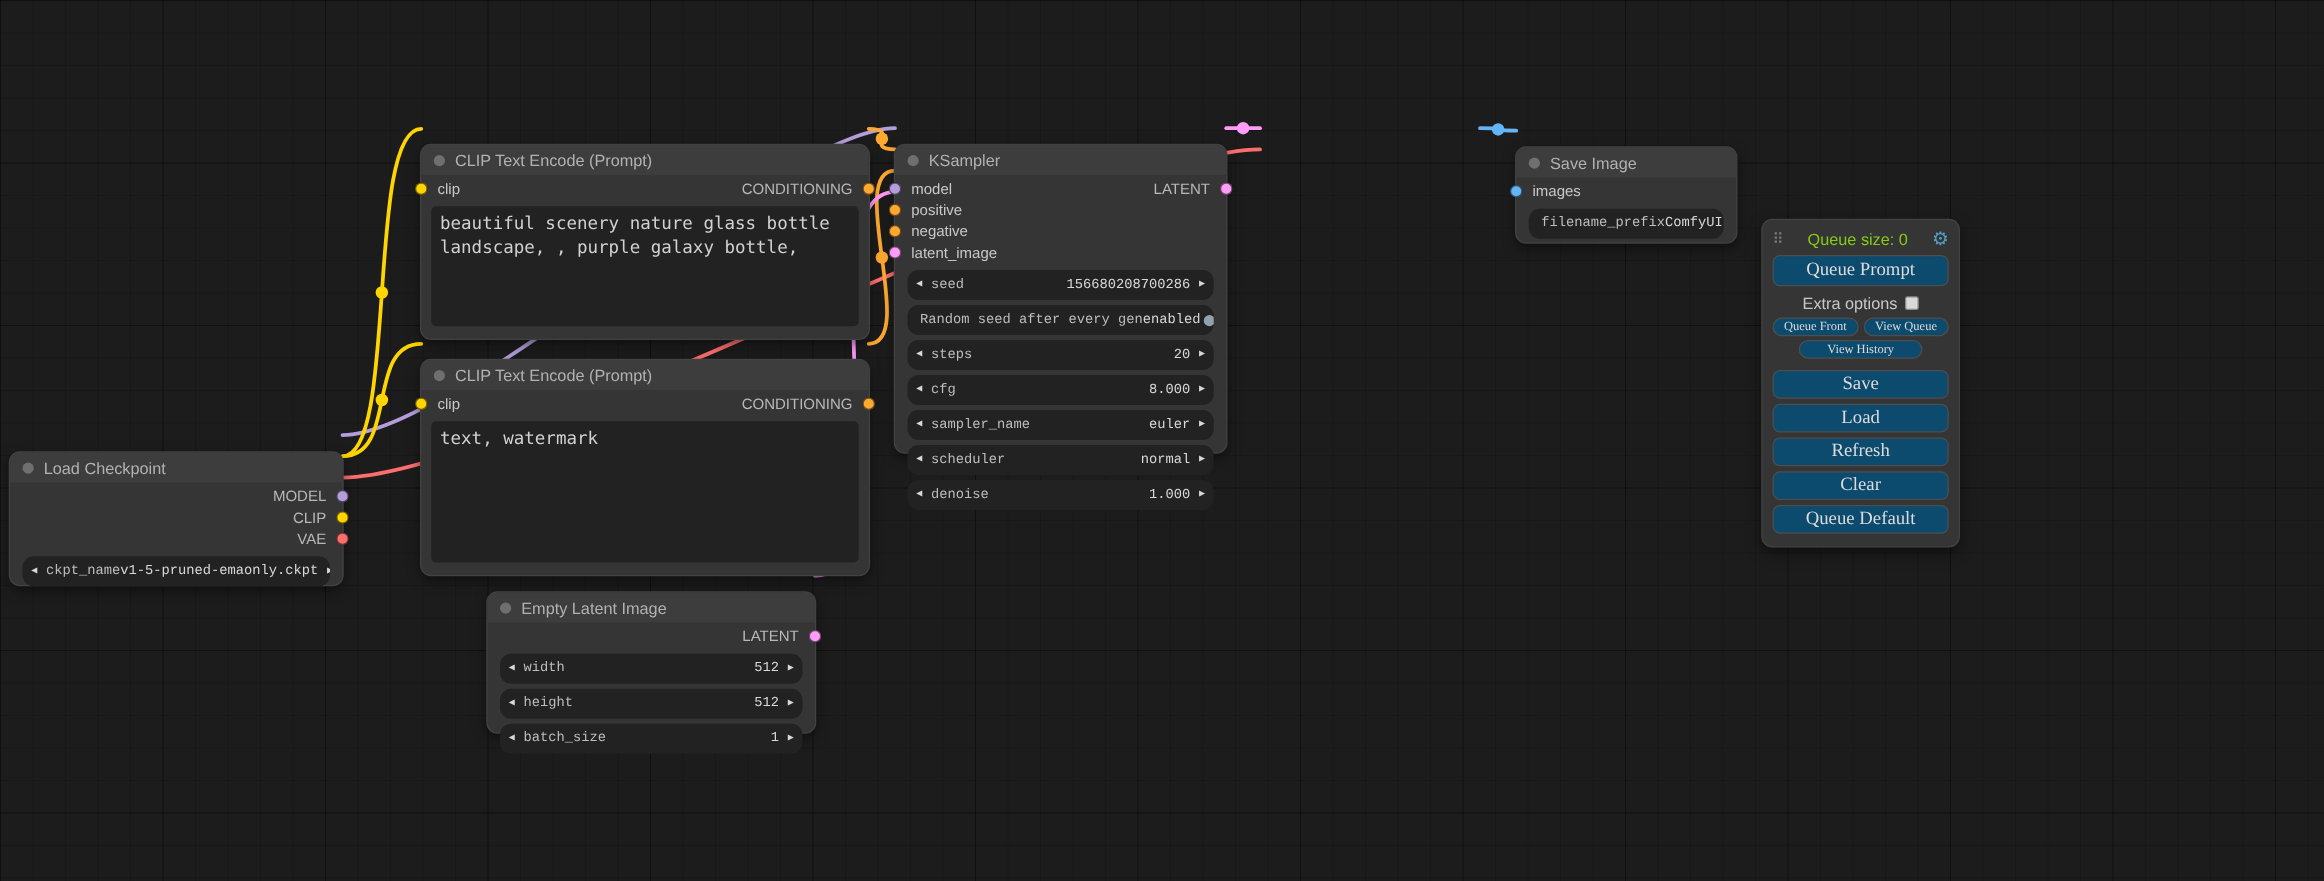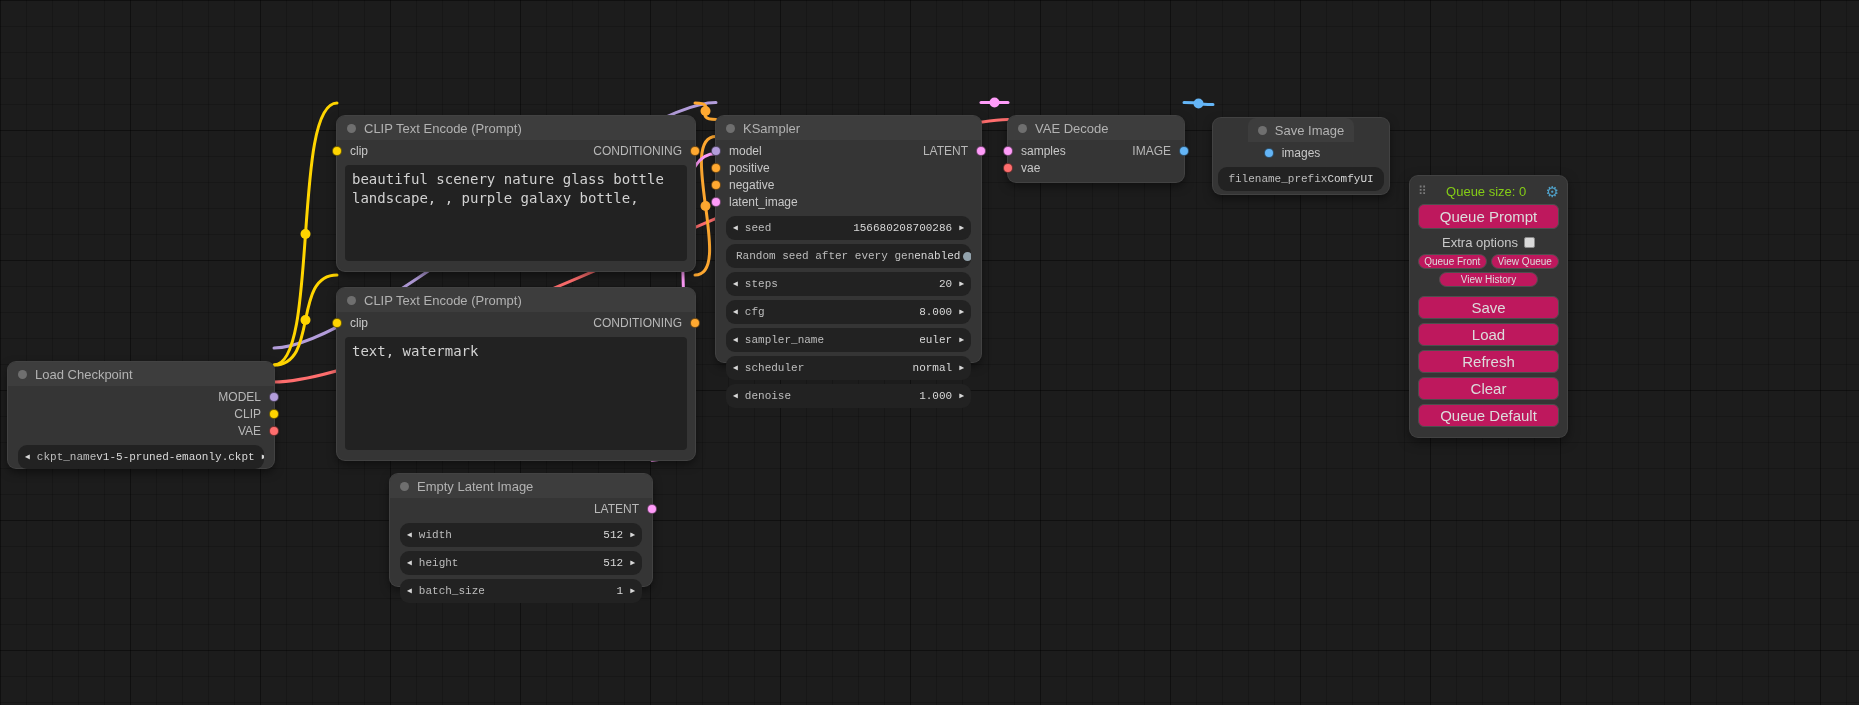--- a/index.html
+++ b/index.html
@@ -90,25 +90,25 @@
     padding: 6px 8px;
     color: #c8c8c8;
   }
   .menu-header { display: flex; align-items: center; height: 18px; margin-bottom: 4px; }
   .drag-handle { color: #7a7a7a; font-size: 12px; cursor: grab; }
   .queue-size { flex: 1; text-align: center; font-size: 13px; color: #84cc16; }
   .gear { font-size: 15px; line-height: 1; cursor: pointer; }
 
   .btn {
     display: block; width: 100%;
-    background: #be185d;
+    background: #0c4a6e;
     border: 1px solid #4e4e4e;
     border-radius: 6px;
     color: #dcdcdc;
-    font-family: Liberation Sans, sans-serif;
+    font-family: Liberation Serif, serif;
     cursor: pointer;
   }
   .btn.big { height: 23px; font-size: 15px; margin-bottom: 4px; }
   .btn.primary { height: 25px; margin-bottom: 5px; }
   .btn.small { height: 15px; font-size: 10px; border-radius: 8px; padding: 0 4px; }
 
   .extra-row { display: flex; align-items: center; justify-content: center; gap: 6px; height: 17px; margin-bottom: 3px; font-size: 13px; }
   .checkbox { width: 11px; height: 11px; background: #d9d9d9; border: 1px solid #8a8a8a; border-radius: 2px; display: inline-block; cursor: pointer; }
   .small-row { display: flex; gap: 4px; margin-bottom: 3px; }
   .small-row .btn.small { flex: 1; }
@@ -297,40 +297,22 @@
       </div>
       <div class="widget">
         <span class="arr">◀</span>
         <span class="w-label">denoise</span>
         <span class="w-value">1.000</span>
         <span class="arr">▶</span>
       </div>
     </div>
   </div>
 
-  <div class="node" style="left:1008px;top:68px;width:176px;height:66px;">
-    <div class="node-title">
-      <span class="collapse-dot"></span>
-      <span class="title-text">VAE Decode</span>
-    </div>
-    <div class="rows">
-      <div class="slot dual">
-        <span class="in-label">samples</span>
-        <span class="out-label">IMAGE</span>
-        <span class="dot in" style="background: rgb(255, 156, 249);"></span>
-        <span class="dot out" style="background: rgb(100, 181, 246);"></span>
-      </div>
-      <div class="slot">
-        <span class="in-label">vae</span>
-        <span class="dot in" style="background: rgb(255, 110, 110);"></span>
-      </div>
-    </div>
-  </div>
-
-  <div class="node" style="left:1213px;top:70px;width:176px;height:76px;align-items:center;">
+
+  <div class="node" style="left:1213px;top:70px;width:176px;height:76px;">
     <div class="node-title">
       <span class="collapse-dot"></span>
       <span class="title-text">Save Image</span>
     </div>
     <div class="rows">
       <div class="slot">
         <span class="in-label">images</span>
         <span class="dot in" style="background: rgb(100, 181, 246);"></span>
       </div>
     </div>

